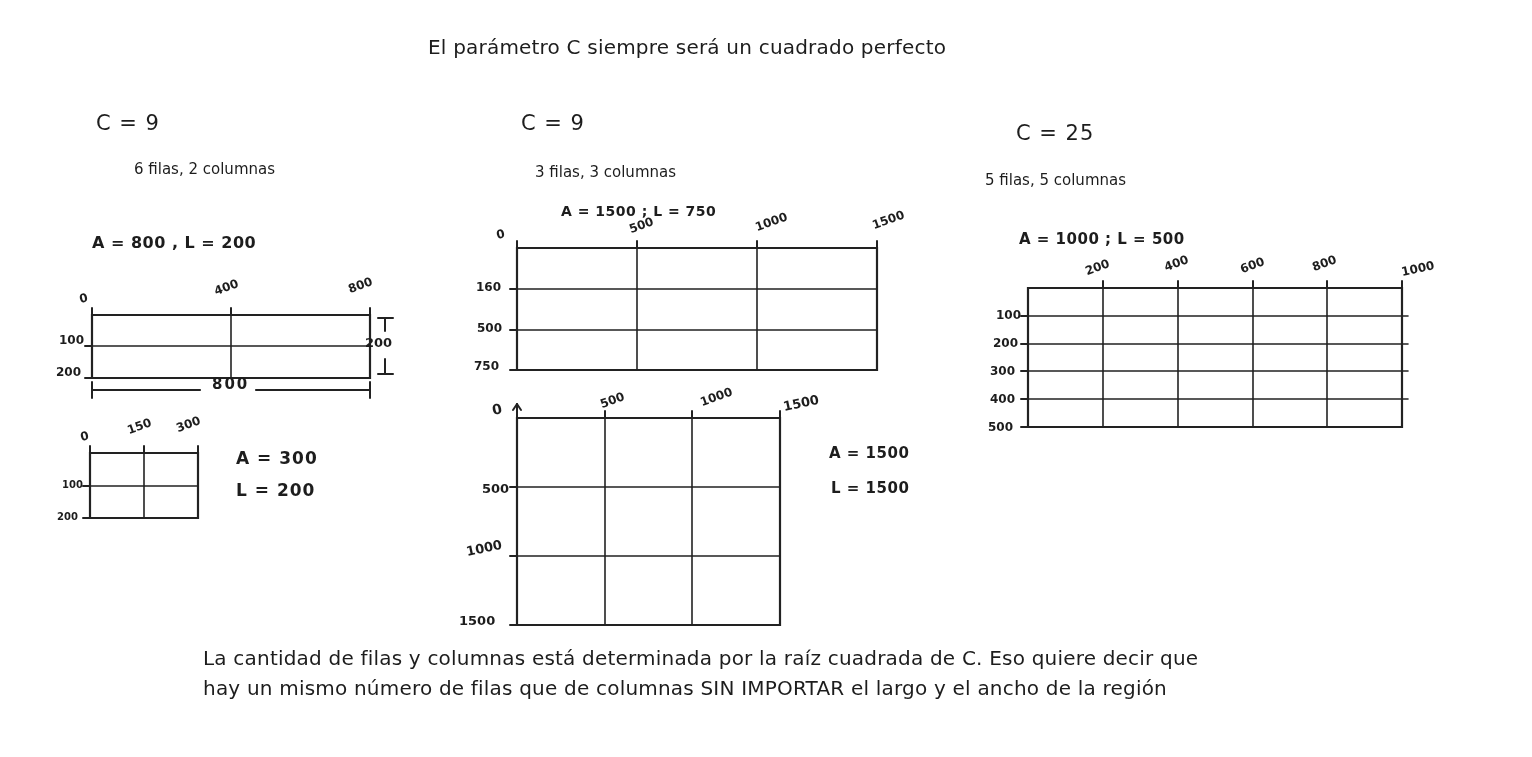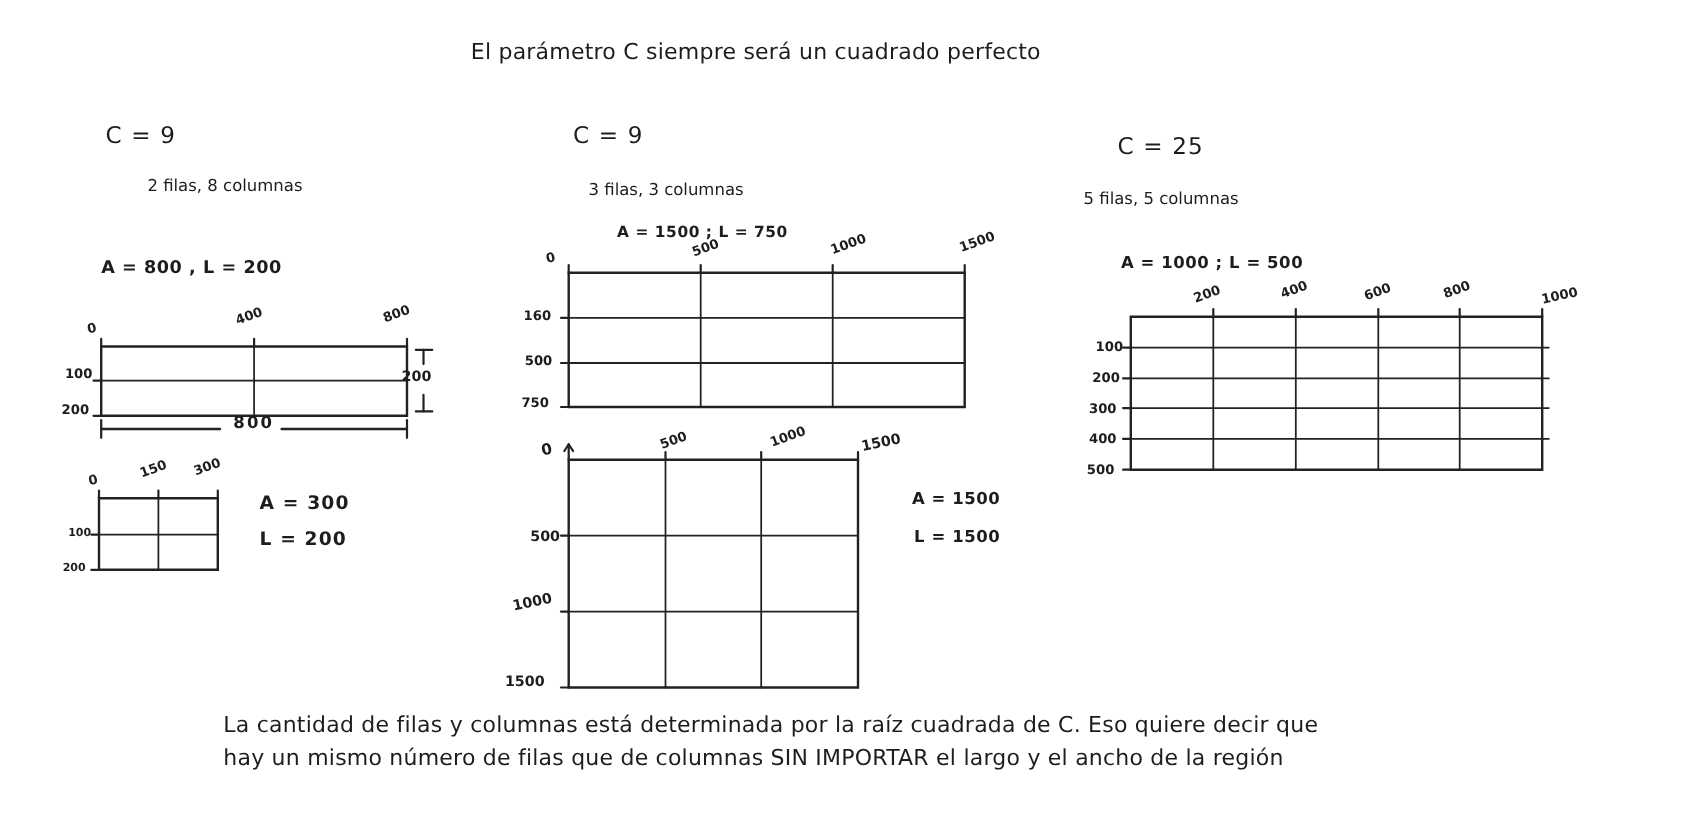--- a/index.html
+++ b/index.html
@@ -131,21 +131,21 @@
       <line class="tickline" x1="1021" y1="344" x2="1028" y2="344"></line>
       <line class="tickline" x1="1021" y1="371" x2="1028" y2="371"></line>
       <line class="tickline" x1="1021" y1="399" x2="1028" y2="399"></line>
       <line class="tickline" x1="1021" y1="427" x2="1028" y2="427"></line>
     </g>
   </svg>
 
   <div class="lbl title" style="left:428px; top:36px;">El parámetro C siempre será un cuadrado perfecto</div>
 
   <div class="lbl heading" style="left:96px; top:112px;">C = 9</div>
-  <div class="lbl subtitle" style="left:134px; top:161px;">2 filas, 8 columnas</div>
+  <div class="lbl subtitle" style="left:134px; top:161px;">6 filas, 2 columnas</div>
   <div class="lbl params" style="left:92px; top:234px;">A = 800 ,   L = 200</div>
 
   <span class="lbl tick rot10" style="left:81px; top:293px;">0</span>
   <span class="lbl tick rot" style="left:217px; top:285px;">400</span>
   <span class="lbl tick rot" style="left:351px; top:283px;">800</span>
   <span class="lbl tick" style="left:59px; top:334px;">100</span>
   <span class="lbl tick" style="left:56px; top:366px;">200</span>
   <span class="lbl tick" style="left:365px; top:336px; font-size:13px;">200</span>
   <span class="lbl measure" style="left:212px; top:376px;">800</span>
 

